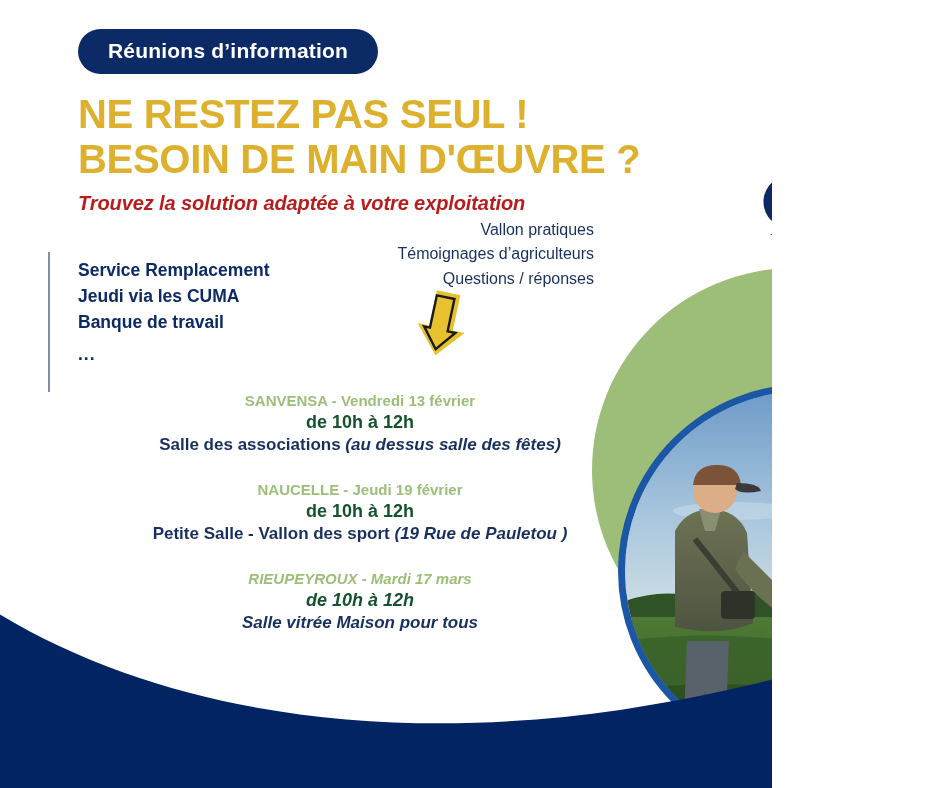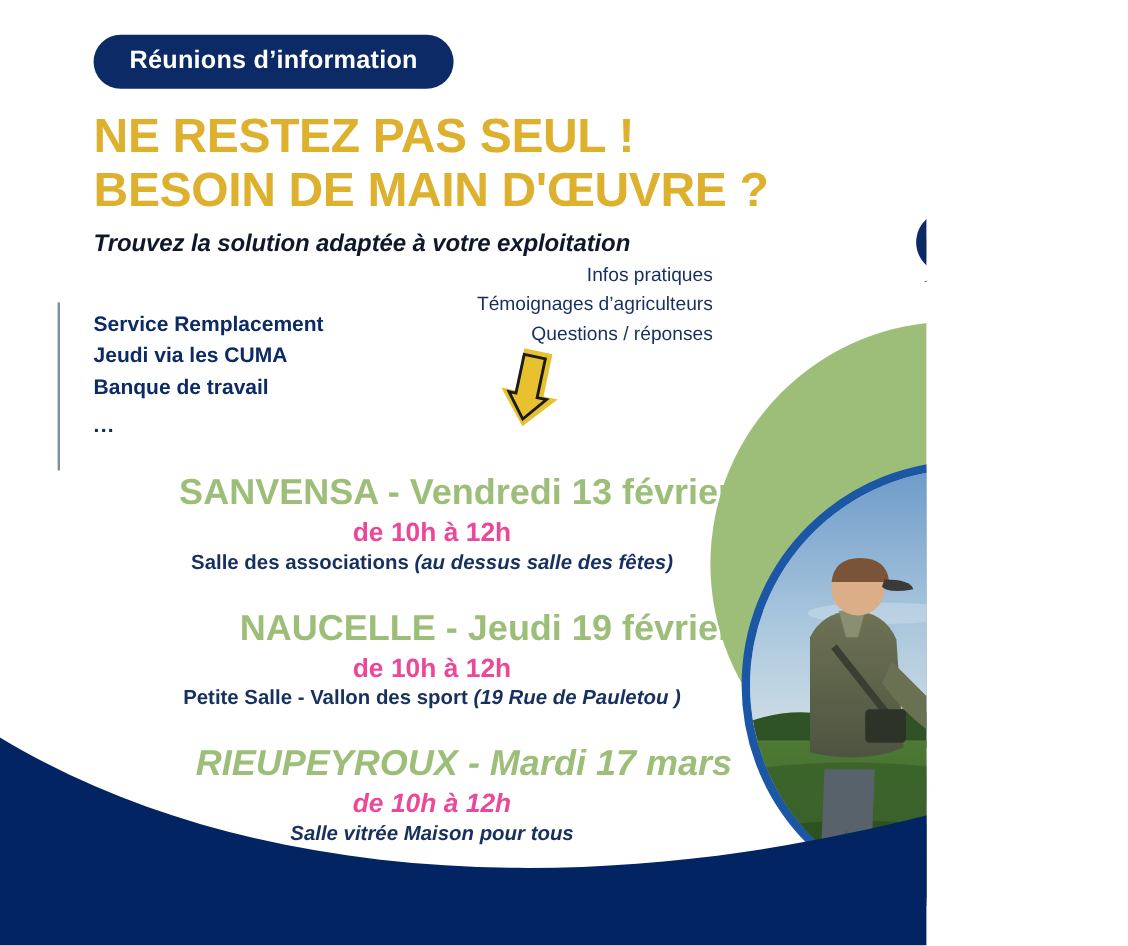--- a/index.html
+++ b/index.html
@@ -84,21 +84,21 @@
   }
   #headline .hl{
     color:#DDB02D;
     font-weight:bold;
     font-size:40px;
     line-height:1.12;
     letter-spacing:-0.3px;
     margin:0;
   }
   #headline .sub{
-    color:#0f172a;
+    color:#b91c1c;
     font-weight:bold;
     font-style:italic;
     font-size:20px;
     margin:10px 0 0 0;
     letter-spacing:-0.1px;
   }
 
   
   #services{
     position:absolute;
@@ -145,28 +145,27 @@
     position:absolute;
     left:110px; top:392px;
     width:500px;
     text-align:center;
   }
   .meeting{margin-bottom:24px;}
   .meeting:last-child{margin-bottom:0;}
   .m-title{
     color:#9DBE78;
     font-weight:bold;
-    font-size:30px;
+    font-size:15px;
     line-height:1.25;
-    text-align:right;
   }
   .m-time{
-    color:#ec4899;
-    font-weight:bold;
-    font-size:22px;
+    color:#14532d;
+    font-weight:bold;
+    font-size:18px;
     line-height:1.3;
   }
   .m-venue{
     color:#17305F;
     font-weight:bold;
     font-size:17px;
     line-height:1.35;
   }
   .m-venue .note{font-style:italic;font-weight:bold;}
   .meeting.italic .m-title,
@@ -382,21 +381,21 @@
   </div>
 
   <div id="services">
     <div>Service Remplacement</div>
     <div>Jeudi via les CUMA</div>
     <div>Banque de travail</div>
     <span class="ellipsis">...</span>
   </div>
 
   <div id="programme">
-    <div>Infos pratiques</div>
+    <div>Vallon pratiques</div>
     <div>Témoignages d’agriculteurs</div>
     <div>Questions / réponses</div>
   </div>
 
   <div id="bubble-icon">
     <svg viewBox="0 0 74 74" aria-hidden="true">
       <circle cx="42" cy="40" r="26" fill="none" stroke="#D4A62B" stroke-width="4"></circle>
       <path d="M58 30 a26 26 0 1 0 -32 30 l-13 8 l16 -2 a26 26 0 0 0 29 -36 Z" fill="#0B2A66"></path>
     </svg>
   </div>

